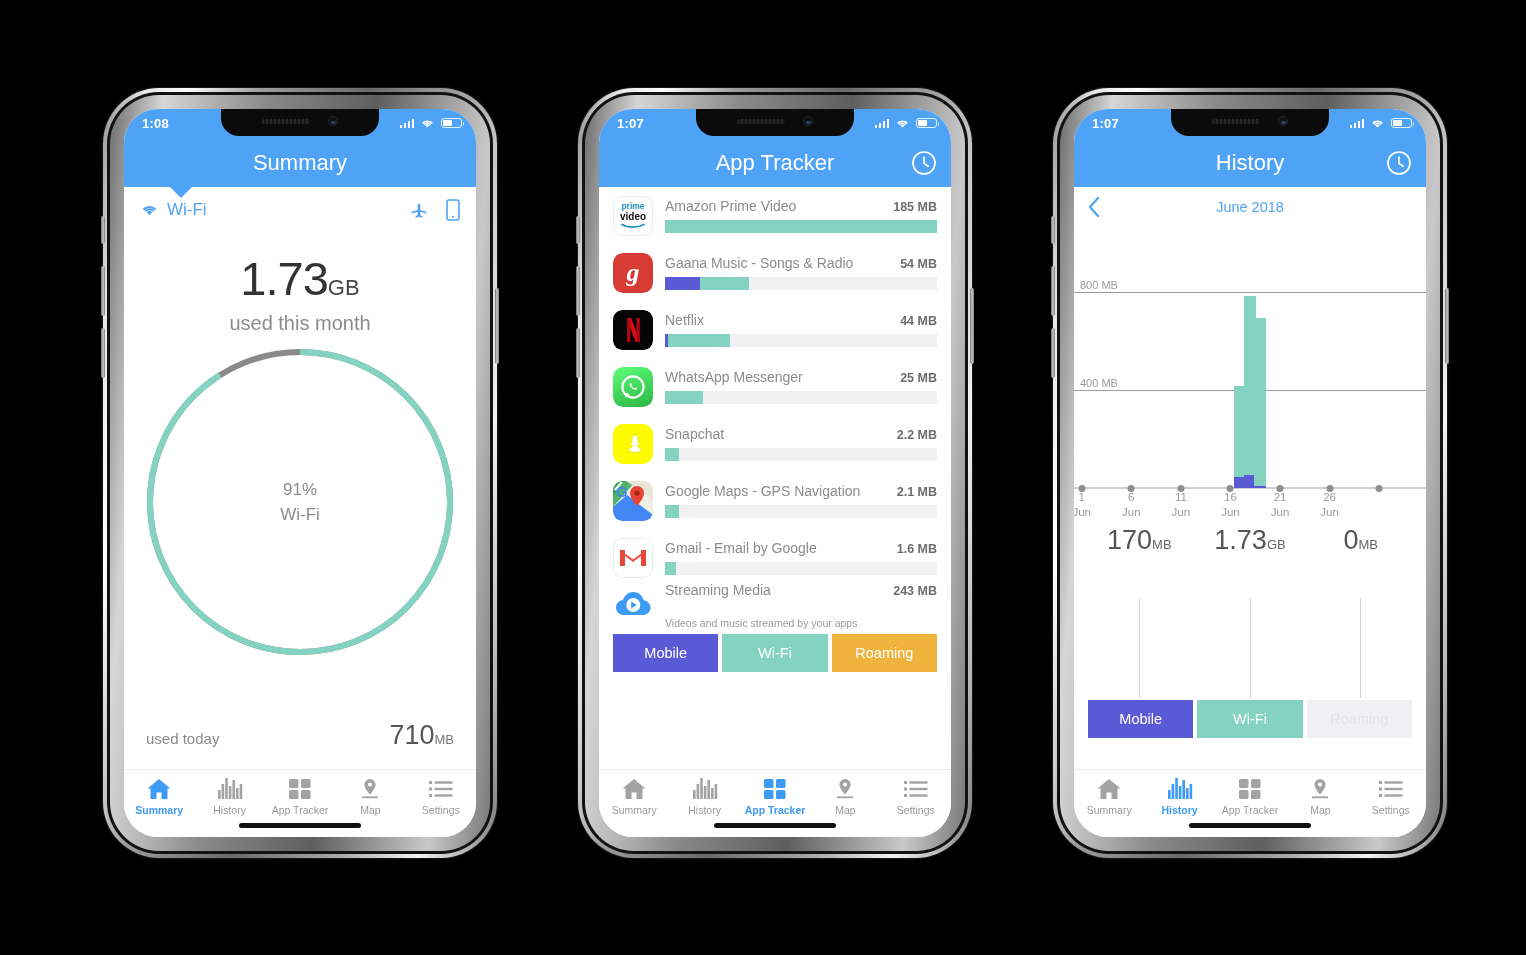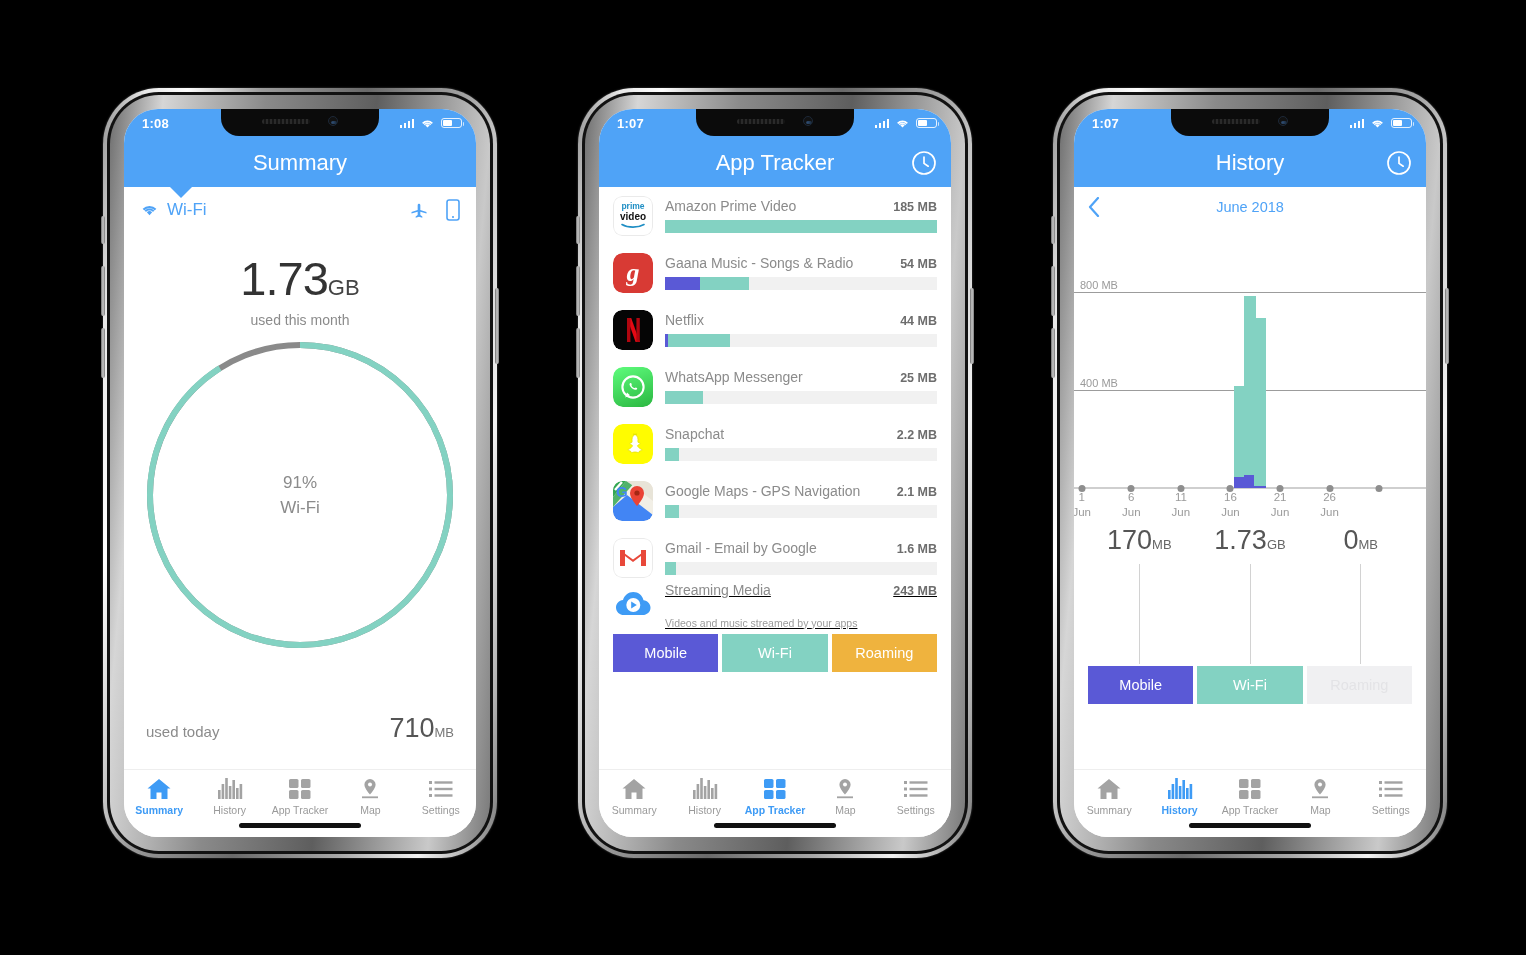--- a/index.html
+++ b/index.html
@@ -94,21 +94,21 @@
   }
 
   
   .net-row { height:46px; display:flex; align-items:center; padding:0 16px; }
   .net-left { display:flex; align-items:center; gap:8px; color:#4fa3f7; font-size:17px;}
   .net-right { margin-left:auto; display:flex; align-items:center; gap:16px;}
 
   .big-usage { text-align:center; margin-top:18px; }
   .big-usage .num { font-size:47px; color:#333; letter-spacing:-1px; font-weight:400;}
   .big-usage .unit { font-size:22px; color:#444; }
-  .big-usage .sub { font-size:14px; color:#8b8b8b; margin-top:6px; }
+  .big-usage .sub { font-size:20px; color:#8b8b8b; margin-top:6px; }
 
   .donut-wrap { position:relative; width:310px; height:310px; margin:12px auto 0; }
   .donut-wrap svg { transform: rotate(-90deg); }
   .donut-label {
     position:absolute; inset:0; display:flex; flex-direction:column;
     align-items:center; justify-content:center; color:#8b8b8b; font-size:17px; line-height:1.5;
   }
 
   .stat-rows { margin-top:18px; padding:0 22px; }
   .stat-row { display:flex; align-items:baseline; justify-content:space-between; padding:9px 0; }
@@ -166,21 +166,21 @@
   .axis { position:absolute; left:0; right:0; bottom:30px; height:2px; background:#cfcfcf;}
   .dot { position:absolute; bottom:27px; width:7px;height:7px;border-radius:50%;
     background:#8e8e8e; transform:translateX(-50%); }
   .xtick { position:absolute; bottom:-2px; transform:translateX(-50%); text-align:center;
     font-size:11.5px; color:#9a9a9a; line-height:1.35; }
   .bar { position:absolute; bottom:31px; display:flex; flex-direction:column-reverse; }
   .bar .b-mob { background:#5a59d6; width:100%; }
   .bar .b-wifi{ background:#83d2c2; width:100%; }
 
   .hist-stats { display:flex; padding:0 10px; margin-top:6px; }
-  .hs { flex:1; display:flex; flex-direction:column; align-items:center; }
+  .hs { flex:1; display:flex; flex-direction:column; align-items:center;gap:34px; }
   .hs .v { font-size:27px; color:#555; font-weight:300; }
   .hs .v small { font-size:13px; color:#666; }
   .hs .stem { width:1px; height:100px; background:#d2d2d2; margin-top:8px; }
 </style>
 </head>
 <body>
 
 <div class="stage">
 
   <div class="phone" id="phone-1">
@@ -508,21 +508,21 @@
         <span class="sz">1.6 MB</span>
       </div>
       <div class="track">
         <div class="mob" style="width:0%"></div>
         <div class="wifi" style="width:4%"></div>
       </div>
     </div>
   </div>
         </div>
 
-      <div class="approw" style="height:44px;padding-top:2px;text-decoration:underline;">
+      <div class="approw" style="height:44px;padding-top:2px;">
         <div class="appicon" style="border-radius:0">
           <svg width="38" height="28" viewBox="0 0 38 28">
             <path d="M10 24c-4.4 0-8-3.4-8-7.6 0-3.9 3-7.1 7-7.5C10.3 4.5 14.4 1 19.3 1c5 0 9.2 3.5 10.2 8.2 4 .4 7 3.6 7 7.5 0 4.2-3.6 7.3-8 7.3z" fill="#3e9bf5"></path>
             <circle cx="19.3" cy="14" r="7" fill="#fff"></circle>
             <path d="M17.2 10.6l5.6 3.4-5.6 3.4z" fill="#3e9bf5"></path>
           </svg>
         </div>
         <div class="appmeta">
           <div class="top">
             <span class="nm">Streaming Media</span>

